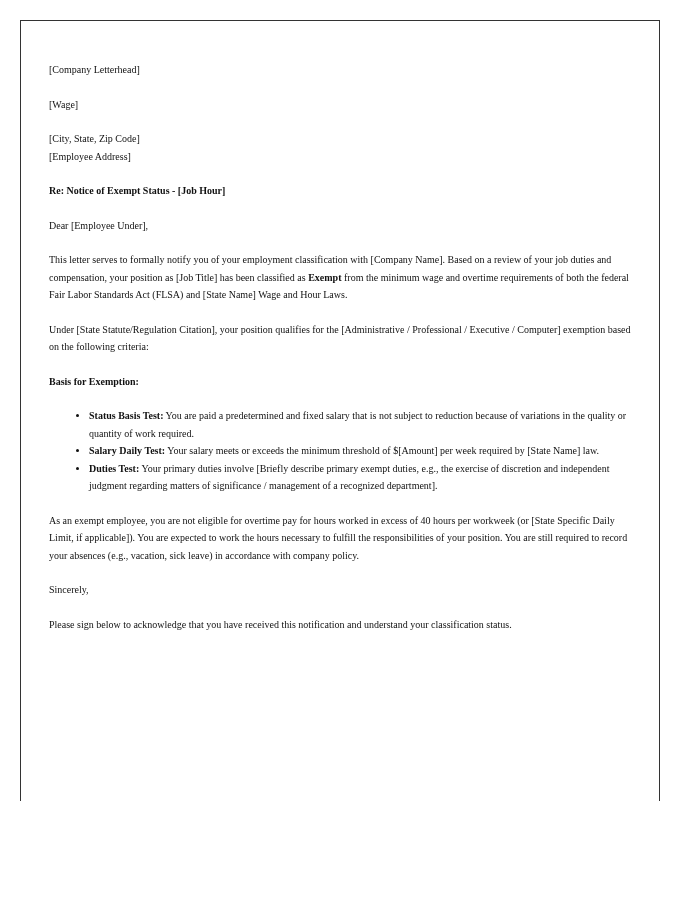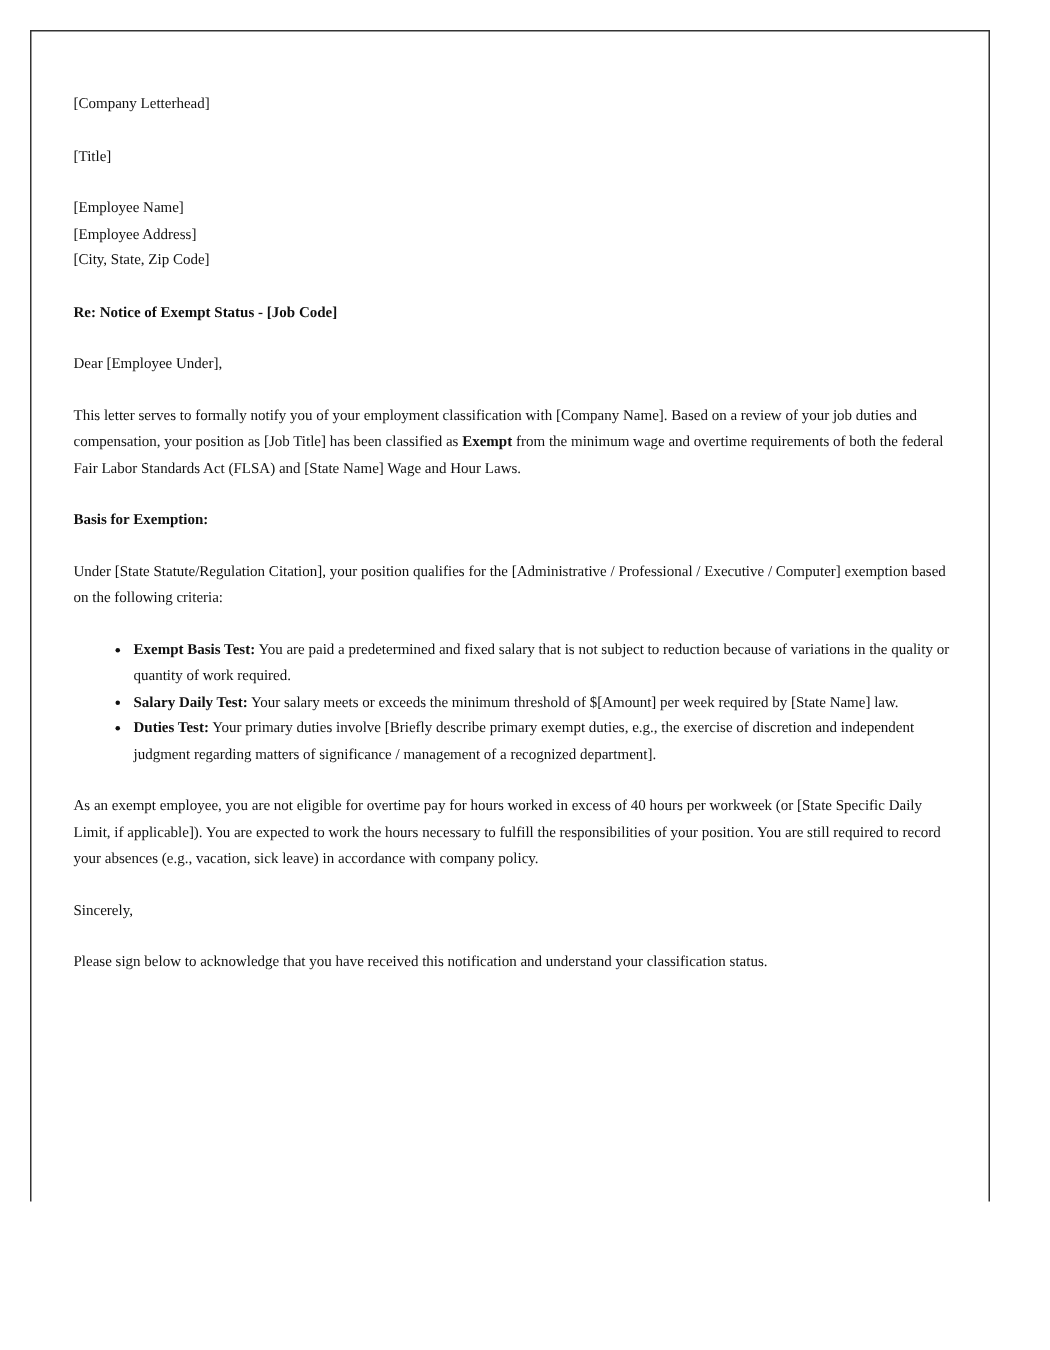--- a/index.html
+++ b/index.html
@@ -54,40 +54,39 @@
     }
   </style>
 </head>
 <body>
 
 <div class="page">
   <div class="content">
 
     <p>[Company Letterhead]</p>
 
-    <p>[Title]</p>
+    <p>[Wage]</p>
 
     <p>
-      <span class="addr-line">[Employee Name]</span>
+      <span class="addr-line">[City, State, Zip Code]</span>
       <span class="addr-line">[Employee Address]</span>
-      <span class="addr-line">[City, State, Zip Code]</span>
     </p>
 
-    <p><strong>Re: Notice of Exempt Status - [Job Code]</strong></p>
+    <p><strong>Re: Notice of Exempt Status - [Job Hour]</strong></p>
 
     <p>Dear [Employee Under],</p>
 
     <p><span>This letter serves to formally notify you of your employment classification with [Company Name]. Based on a review of your job duties and compensation, your position as [Job Title] has been classified as </span><strong>Exempt</strong><span> from the minimum wage and overtime requirements of both the federal Fair Labor Standards Act (FLSA) and [State Name] Wage and Hour Laws.</span></p>
 
+    <p>Under [State Statute/Regulation Citation], your position qualifies for the [Administrative / Professional / Executive / Computer] exemption based on the following criteria:</p>
+
     <p><strong>Basis for Exemption:</strong></p>
 
-    <p>Under [State Statute/Regulation Citation], your position qualifies for the [Administrative / Professional / Executive / Computer] exemption based on the following criteria:</p>
-
     <ul>
-      <li><strong>Exempt Basis Test:</strong><span> You are paid a predetermined and fixed salary that is not subject to reduction because of variations in the quality or quantity of work required.</span></li>
+      <li><strong>Status Basis Test:</strong><span> You are paid a predetermined and fixed salary that is not subject to reduction because of variations in the quality or quantity of work required.</span></li>
       <li><strong>Salary Daily Test:</strong><span> Your salary meets or exceeds the minimum threshold of $[Amount] per week required by [State Name] law.</span></li>
       <li><strong>Duties Test:</strong><span> Your primary duties involve [Briefly describe primary exempt duties, e.g., the exercise of discretion and independent judgment regarding matters of significance / management of a recognized department].</span></li>
     </ul>
 
 
     <p>As an exempt employee, you are not eligible for overtime pay for hours worked in excess of 40 hours per workweek (or [State Specific Daily Limit, if applicable]). You are expected to work the hours necessary to fulfill the responsibilities of your position. You are still required to record your absences (e.g., vacation, sick leave) in accordance with company policy.</p>
 
     <p>Sincerely,</p>
 
     <p>Please sign below to acknowledge that you have received this notification and understand your classification status.</p>

